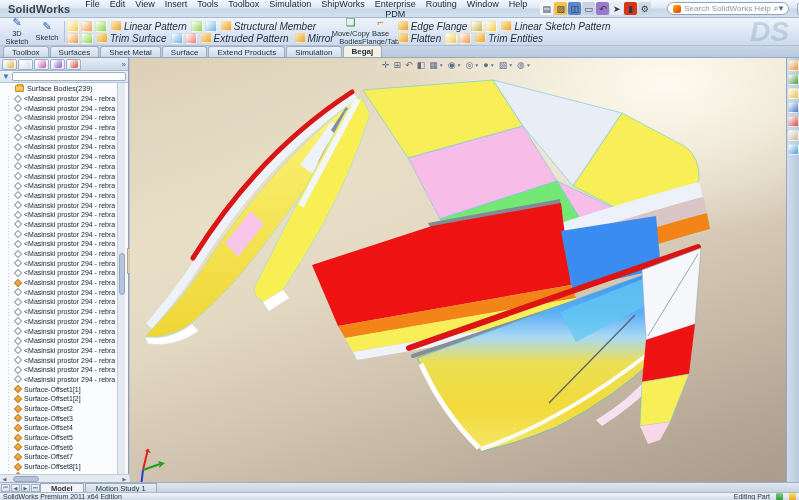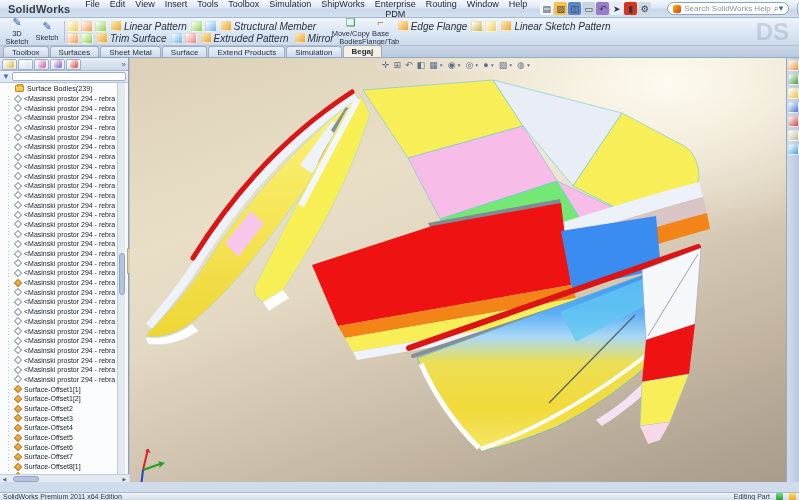--- a/index.html
+++ b/index.html
@@ -35,21 +35,21 @@
   .tb-big { width:30px; display:flex; flex-direction:column; align-items:center; justify-content:center;
     font-size:7.5px; color:#26303c; text-align:center; line-height:1.05; border-radius:2px; padding:1px; }
   .tb-big .bigicon { font-size:11px; margin-bottom:1px; }
   .tb-sep { width:1px; background:#b4c2d4; margin:2px 2px; }
   .tb-col { display:flex; flex-direction:column; justify-content:space-between; padding:1px 0; }
   .tb-row { display:flex; align-items:center; gap:2px; height:12px; }
   .mini { width:12px; height:11px; border-radius:2px; border:1px solid #ffffff66; flex:0 0 auto; }
   .chip { display:flex; align-items:center; gap:2px; padding:0 2px; height:12px; border-radius:2px;
     font-size:10px; color:#26303c; white-space:nowrap;font-style:italic; }
   .chip .mini { width:11px; height:10px; }
-  .ds-ghost { margin-left:auto; align-self:center; font-size:24px; font-weight:bold;
+  .ds-ghost { margin-left:auto; align-self:center; font-size:28px; font-style:italic; font-weight:bold;
     color:rgba(110,135,170,.28); padding-right:8px; }
 
   
   .cmdtabs { position:absolute; left:0; top:46px; width:799px; height:12px;
     background:linear-gradient(to bottom,#c9d6e8,#b9c9de); border-bottom:1px solid #98aac2;
     display:flex; align-items:flex-end; padding-left:3px; }
   .ctab { height:11px; display:flex; align-items:center; padding:0 8px; font-size:8px; color:#24303e;
     background:linear-gradient(#e9f0f9,#cedcec); border:1px solid #9cadc4; border-bottom:none;
     border-radius:3px 3px 0 0; margin-right:1px; }
   .ctab.active { background:#f4f1e2; font-weight:bold; height:12px; }
@@ -231,20 +231,32 @@
             <span class="mini" style="background: linear-gradient(135deg, rgb(255, 233, 168), rgb(232, 164, 58));"></span>
             <span>Edge Flange</span>
           </span>
           <span class="mini" style="background: linear-gradient(135deg, rgb(255, 255, 255), rgb(205, 178, 74));"></span>
           <span class="mini" style="background: linear-gradient(135deg, rgb(255, 255, 255), rgb(242, 201, 76));"></span>
           <span class="chip">
             <span class="mini" style="background: linear-gradient(135deg, rgb(255, 233, 168), rgb(232, 164, 58));"></span>
             <span>Linear Sketch Pattern</span>
           </span>
         </div>
+      <div class="tb-row" id="tbRowB3">
+          <span class="chip">
+            <span class="mini" style="background: linear-gradient(135deg, rgb(255, 233, 168), rgb(232, 164, 58));"></span>
+            <span>Flatten</span>
+          </span>
+          <span class="mini" style="background: linear-gradient(135deg, rgb(255, 255, 255), rgb(242, 201, 76));"></span>
+          <span class="mini" style="background: linear-gradient(135deg, rgb(255, 255, 255), rgb(242, 153, 74));"></span>
+          <span class="chip">
+            <span class="mini" style="background: linear-gradient(135deg, rgb(255, 233, 168), rgb(232, 164, 58));"></span>
+            <span>Trim Entities</span>
+          </span>
+        </div>
     </div>
     <div class="ds-ghost">DS</div>
   </div>
 
   <div class="cmdtabs" id="cmdtabs">
       <span class="ctab">Toolbox</span>
       <span class="ctab">Surfaces</span>
       <span class="ctab">Sheet Metal</span>
       <span class="ctab">Surface</span>
       <span class="ctab">Extend Products</span>
@@ -552,20 +564,28 @@
   <div class="taskpane" id="taskpane">
       <span class="tp-icon" style="background: linear-gradient(135deg, rgb(255, 255, 255), rgb(232, 145, 58));"></span>
       <span class="tp-icon" style="background: linear-gradient(135deg, rgb(255, 255, 255), rgb(74, 154, 74));"></span>
       <span class="tp-icon" style="background: linear-gradient(135deg, rgb(255, 255, 255), rgb(232, 192, 74));"></span>
       <span class="tp-icon" style="background: linear-gradient(135deg, rgb(255, 255, 255), rgb(74, 120, 200));"></span>
       <span class="tp-icon" style="background: linear-gradient(135deg, rgb(255, 255, 255), rgb(200, 72, 72));"></span>
       <span class="tp-icon" style="background: linear-gradient(135deg, rgb(255, 255, 255), rgb(200, 184, 154));"></span>
       <span class="tp-icon" style="background: linear-gradient(135deg, rgb(255, 255, 255), rgb(74, 160, 216));"></span>
     </div>
 
+  <div class="btabs">
+    <span class="navbtn">⏮</span>
+    <span class="navbtn">◀</span>
+    <span class="navbtn">▶</span>
+    <span class="navbtn">⏭</span>
+    <span class="btab active">Model</span>
+    <span class="btab">Motion Study 1</span>
+  </div>
 
   <div class="statusbar">
     <span>SolidWorks Premium 2011 x64 Edition</span>
     <span class="right">
       <span>Editing Part</span>
       <span class="st-ic" style="background:linear-gradient(#7ad87a,#2f9a3a);"></span>
       <span class="st-ic" style="background:linear-gradient(#ffe06a,#e8a820);"></span>
     </span>
   </div>
 

